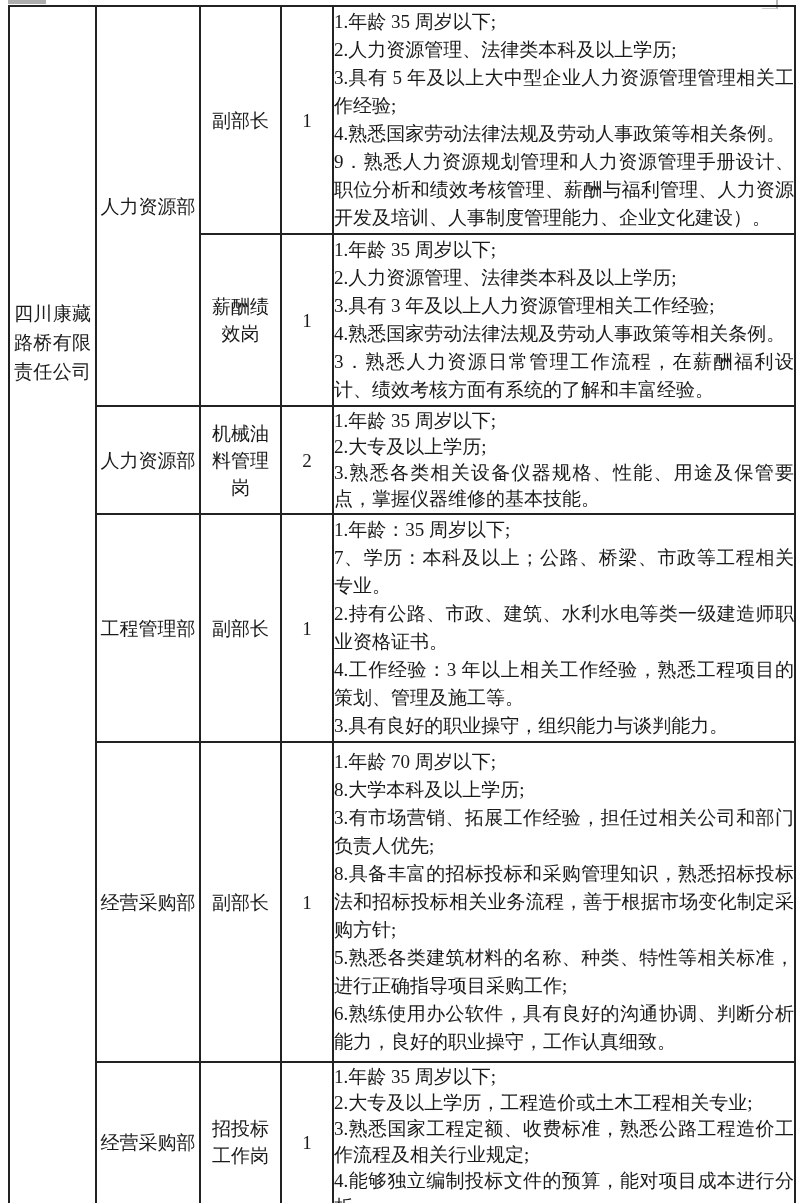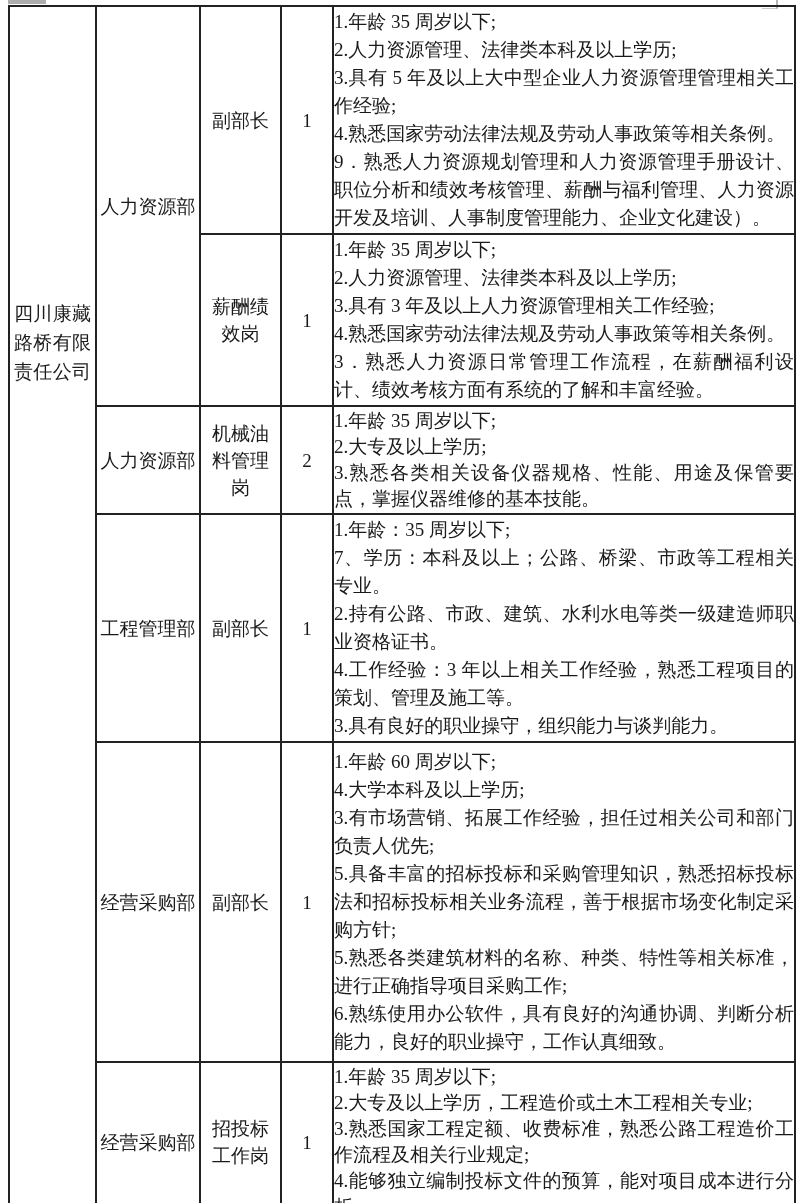--- a/index.html
+++ b/index.html
@@ -97,24 +97,24 @@
             <div class="req-line">2.持有公路、市政、建筑、水利水电等类一级建造师职业资格证书。</div>
             <div class="req-line">4.工作经验：3 年以上相关工作经验，熟悉工程项目的策划、管理及施工等。</div>
             <div class="req-line">3.具有良好的职业操守，组织能力与谈判能力。</div>
           </td>
       </tr>
       <tr class="r5">
         <td class="dept">经营采购部</td>
         <td class="pos">副部长</td>
         <td class="cnt">1</td>
         <td class="req">
-            <div class="req-line">1.年龄 60 周岁以下;</div>
-            <div class="req-line">4.大学本科及以上学历;</div>
+            <div class="req-line">1.年龄 70 周岁以下;</div>
+            <div class="req-line">8.大学本科及以上学历;</div>
             <div class="req-line">3.有市场营销、拓展工作经验，担任过相关公司和部门负责人优先;</div>
-            <div class="req-line">5.具备丰富的招标投标和采购管理知识，熟悉招标投标法和招标投标相关业务流程，善于根据市场变化制定采购方针;</div>
+            <div class="req-line">8.具备丰富的招标投标和采购管理知识，熟悉招标投标法和招标投标相关业务流程，善于根据市场变化制定采购方针;</div>
             <div class="req-line">5.熟悉各类建筑材料的名称、种类、特性等相关标准，进行正确指导项目采购工作;</div>
             <div class="req-line">6.熟练使用办公软件，具有良好的沟通协调、判断分析能力，良好的职业操守，工作认真细致。</div>
           </td>
       </tr>
       <tr class="r6">
         <td class="dept">经营采购部</td>
         <td class="pos">招投标工作岗</td>
         <td class="cnt">1</td>
         <td class="req">
             <div class="req-line">1.年龄 35 周岁以下;</div>

